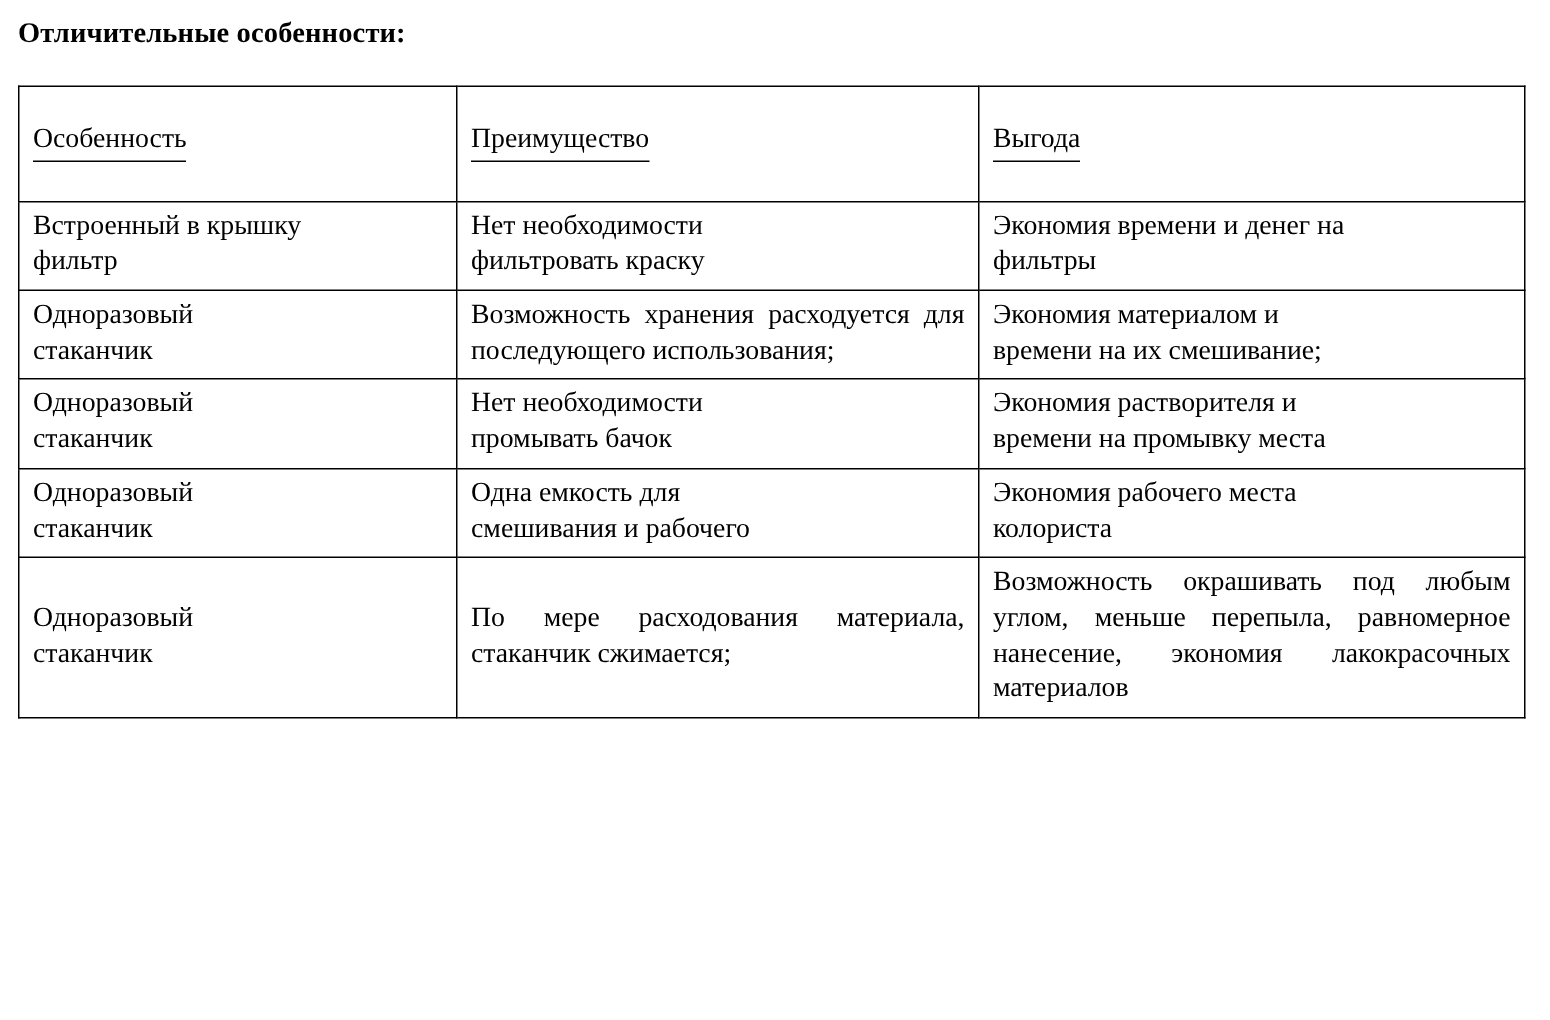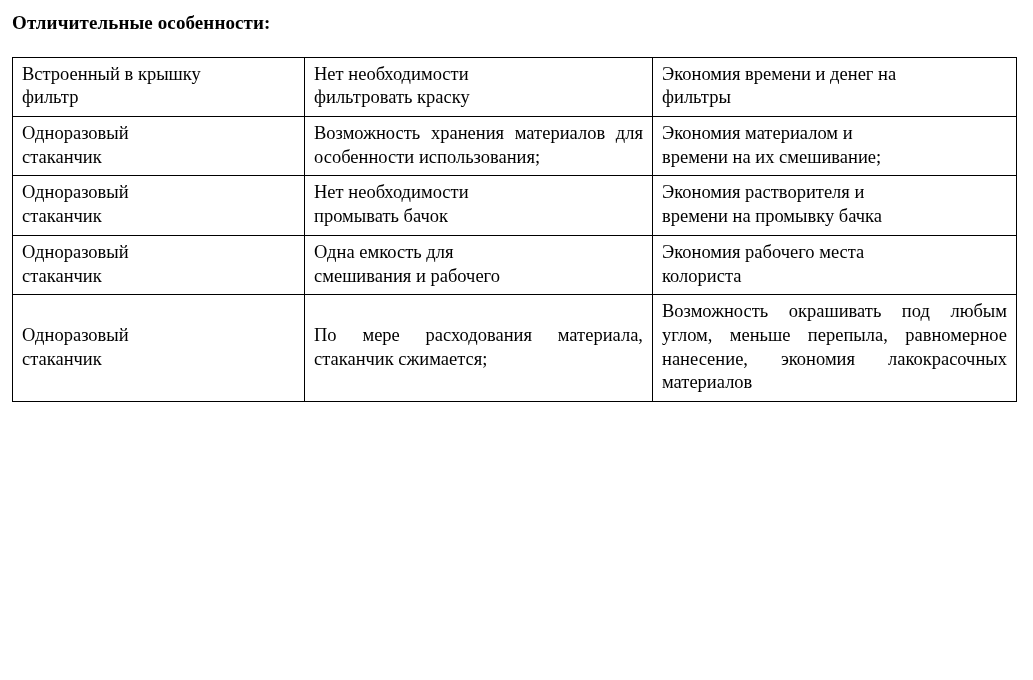--- a/index.html
+++ b/index.html
@@ -79,20 +79,31 @@
 
   <h1 class="doc-heading">Отличительные особенности:</h1>
 
   <table class="feature-table">
     <colgroup>
       <col class="c1">
       <col class="c2">
       <col class="c3">
     </colgroup>
     <tbody>
+      <tr class="head-row">
+        <td>
+          <span class="head-label">Особенность</span>
+        </td>
+        <td>
+          <span class="head-label">Преимущество</span>
+        </td>
+        <td>
+          <span class="head-label">Выгода</span>
+        </td>
+      </tr>
 
       <tr>
         <td class="t-top">
           <span class="cell-text nojust">Встроенный в крышку
 фильтр</span>
         </td>
         <td class="t-top">
           <span class="cell-text">Нет необходимости
 фильтровать краску</span>
         </td>
@@ -101,40 +112,40 @@
 фильтры</span>
         </td>
       </tr>
 
       <tr>
         <td class="t-mid">
           <span class="cell-text nojust">Одноразовый
 стаканчик</span>
         </td>
         <td class="t-top">
-          <span class="cell-text">Возможность хранения материалов для особенности использования;</span>
+          <span class="cell-text">Возможность хранения расходуется для последующего использования;</span>
         </td>
         <td class="t-mid">
           <span class="cell-text">Экономия материалом и
 времени на их смешивание;</span>
         </td>
       </tr>
 
       <tr>
         <td class="t-top">
           <span class="cell-text nojust">Одноразовый
 стаканчик</span>
         </td>
         <td class="t-top">
           <span class="cell-text">Нет необходимости
 промывать бачок</span>
         </td>
         <td class="t-top">
           <span class="cell-text">Экономия растворителя и
-времени на промывку бачка</span>
+времени на промывку места</span>
         </td>
       </tr>
 
       <tr>
         <td class="t-top">
           <span class="cell-text nojust">Одноразовый
 стаканчик</span>
         </td>
         <td class="t-top">
           <span class="cell-text">Одна емкость для

